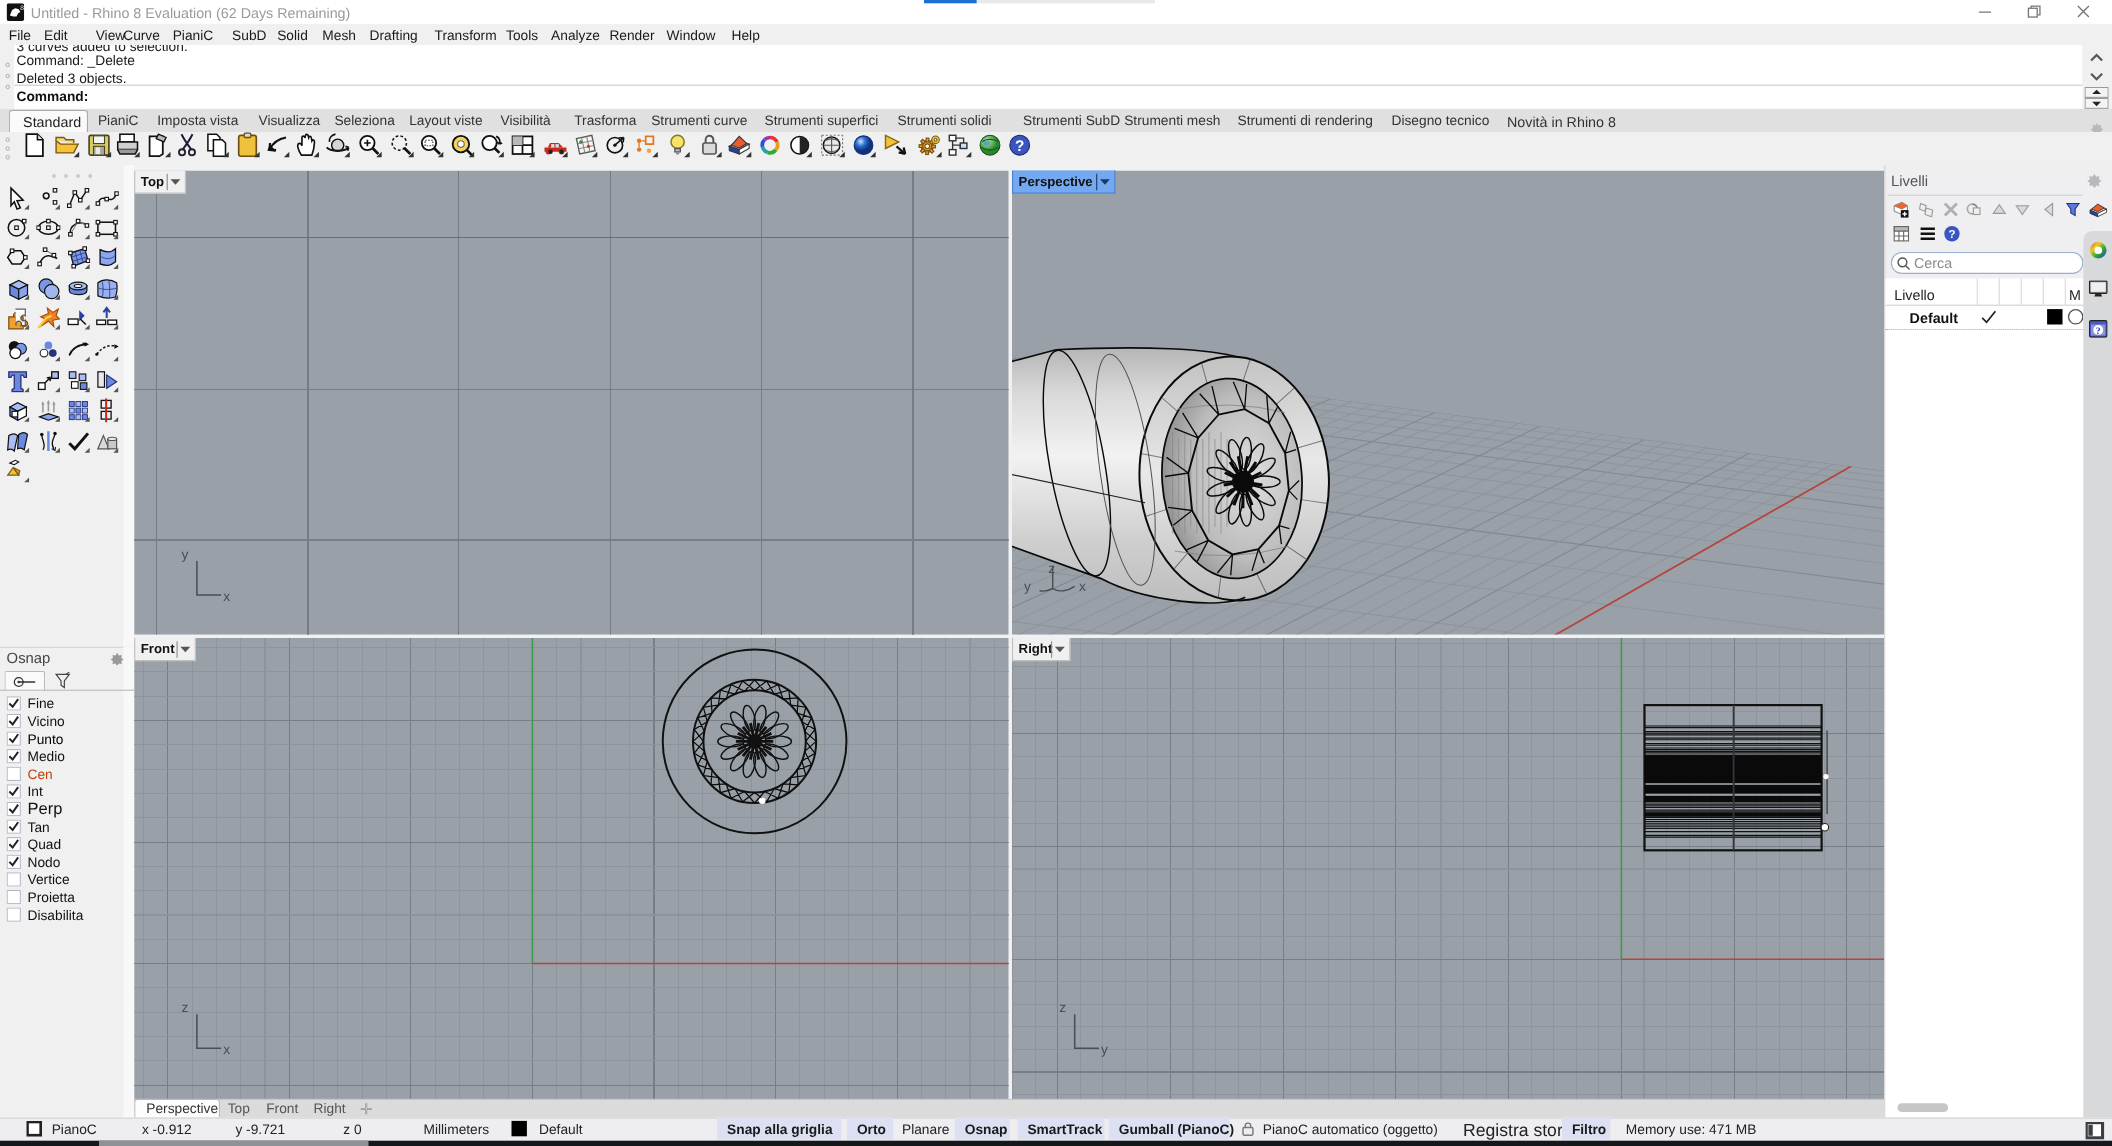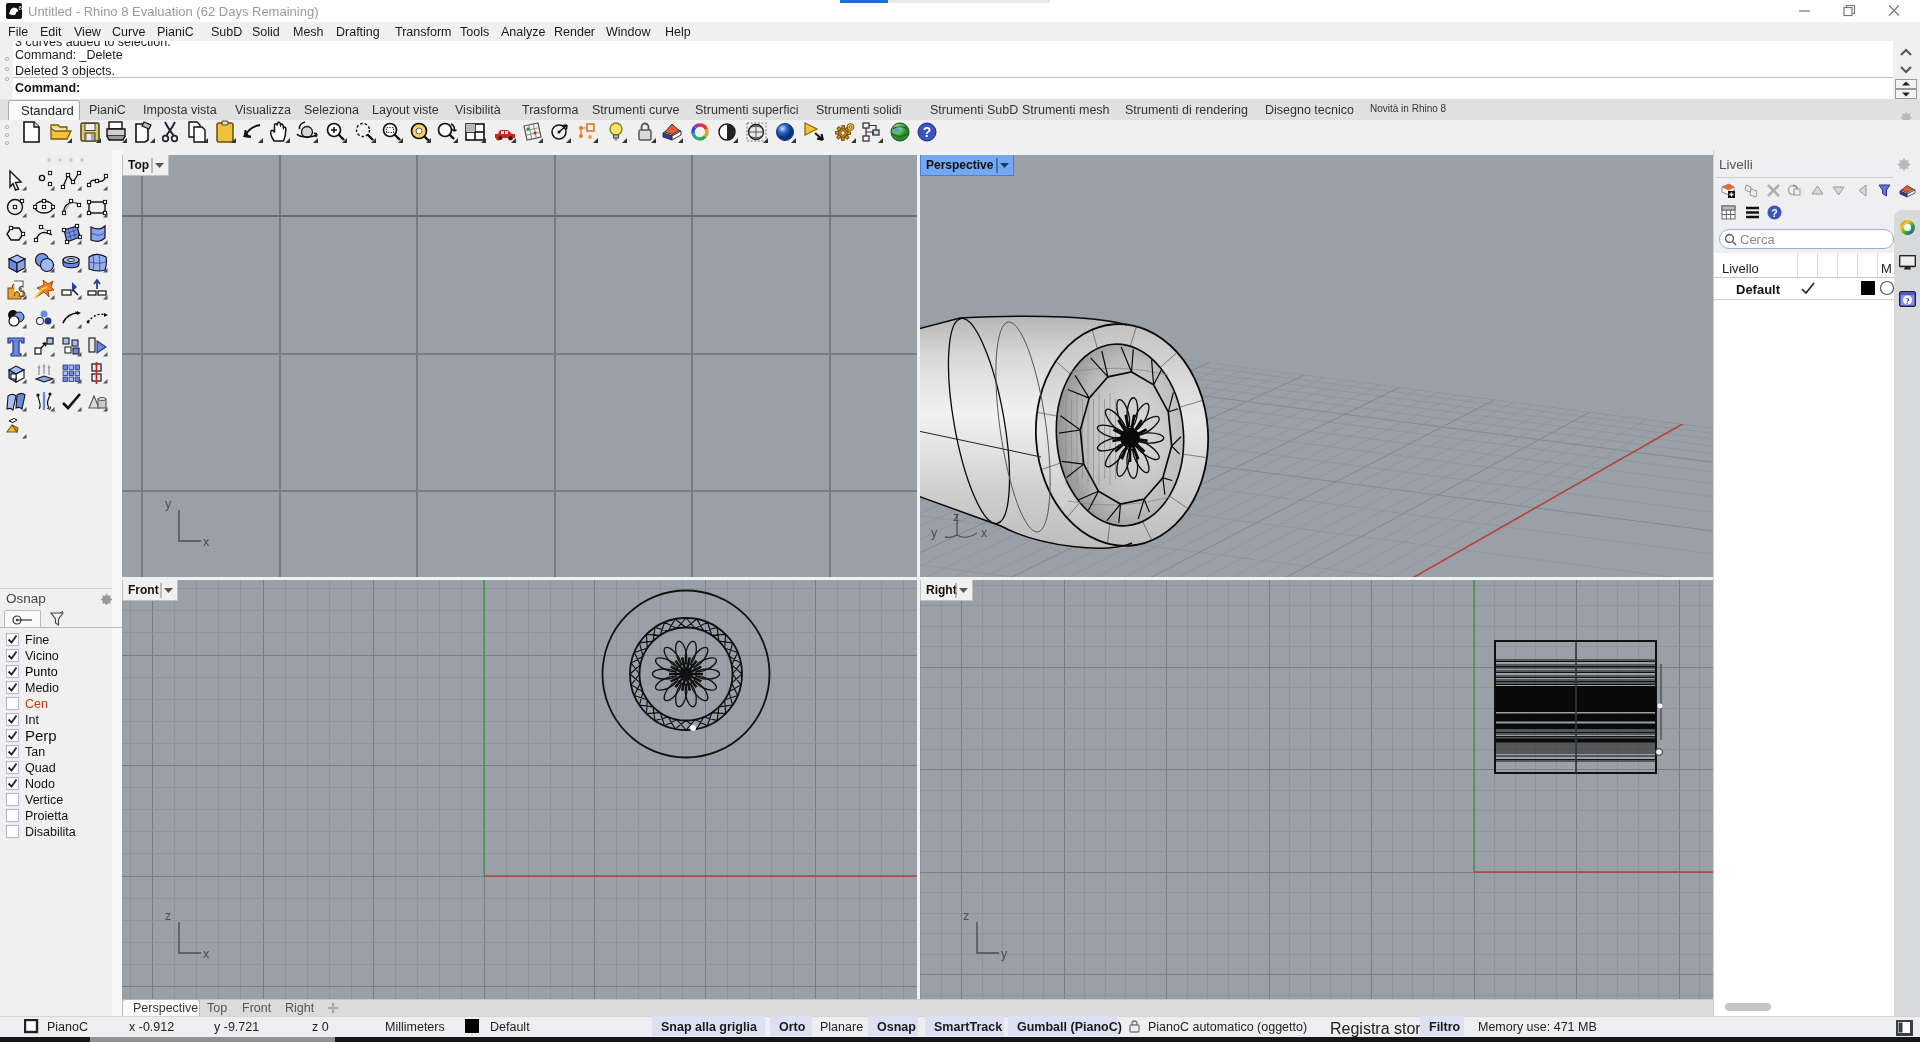--- a/index.html
+++ b/index.html
@@ -15,21 +15,21 @@
 <div style="position:absolute;left:888px;top:0px;width:162px;height:3px;background:#e9e9e9;"></div>
 <svg style="position:absolute;left:1795px;top:4px;" width="120" height="14" viewBox="0 0 120 14">
     <line x1="4" y1="7" x2="15" y2="7" stroke="#777" stroke-width="1.2"></line>
     <rect x="49" y="3.5" width="8" height="8" fill="none" stroke="#777" stroke-width="1.2"></rect>
     <path d="M51.5 3.5 v-2 h8 v8 h-2" fill="none" stroke="#777" stroke-width="1.2"></path>
     <path d="M94 1.5 L104 11.5 M104 1.5 L94 11.5" stroke="#777" stroke-width="1.2"></path>
   </svg>
 <div style="position:absolute;left:0px;top:22px;width:1920px;height:19px;background:#f0f0f0;"></div>
 <div style="position:absolute;left:8px;top:26px;font-size:12.5px;color:#1a1a1a;font-weight:400;white-space:nowrap;line-height:1;">File</div>
 <div style="position:absolute;left:40px;top:26px;font-size:12.5px;color:#1a1a1a;font-weight:400;white-space:nowrap;line-height:1;">Edit</div>
-<div style="position:absolute;left:74px;top:26px;font-size:12.5px;color:#1a1a1a;font-weight:400;white-space:nowrap;line-height:1;">View</div>
+<div style="position:absolute;left:87px;top:26px;font-size:12.5px;color:#1a1a1a;font-weight:400;white-space:nowrap;line-height:1;">View</div>
 <div style="position:absolute;left:112px;top:26px;font-size:12.5px;color:#1a1a1a;font-weight:400;white-space:nowrap;line-height:1;">Curve</div>
 <div style="position:absolute;left:157px;top:26px;font-size:12.5px;color:#1a1a1a;font-weight:400;white-space:nowrap;line-height:1;">PianiC</div>
 <div style="position:absolute;left:211px;top:26px;font-size:12.5px;color:#1a1a1a;font-weight:400;white-space:nowrap;line-height:1;">SubD</div>
 <div style="position:absolute;left:252px;top:26px;font-size:12.5px;color:#1a1a1a;font-weight:400;white-space:nowrap;line-height:1;">Solid</div>
 <div style="position:absolute;left:293px;top:26px;font-size:12.5px;color:#1a1a1a;font-weight:400;white-space:nowrap;line-height:1;">Mesh</div>
 <div style="position:absolute;left:336px;top:26px;font-size:12.5px;color:#1a1a1a;font-weight:400;white-space:nowrap;line-height:1;">Drafting</div>
 <div style="position:absolute;left:395px;top:26px;font-size:12.5px;color:#1a1a1a;font-weight:400;white-space:nowrap;line-height:1;">Transform</div>
 <div style="position:absolute;left:460px;top:26px;font-size:12.5px;color:#1a1a1a;font-weight:400;white-space:nowrap;line-height:1;">Tools</div>
 <div style="position:absolute;left:501px;top:26px;font-size:12.5px;color:#1a1a1a;font-weight:400;white-space:nowrap;line-height:1;">Analyze</div>
 <div style="position:absolute;left:554px;top:26px;font-size:12.5px;color:#1a1a1a;font-weight:400;white-space:nowrap;line-height:1;">Render</div>
@@ -71,21 +71,21 @@
 <div style="position:absolute;left:372px;top:104px;font-size:12.5px;color:#333;font-weight:400;white-space:nowrap;line-height:1;">Layout viste</div>
 <div style="position:absolute;left:455px;top:104px;font-size:12.5px;color:#333;font-weight:400;white-space:nowrap;line-height:1;">Visibilità</div>
 <div style="position:absolute;left:522px;top:104px;font-size:12.5px;color:#333;font-weight:400;white-space:nowrap;line-height:1;">Trasforma</div>
 <div style="position:absolute;left:592px;top:104px;font-size:12.5px;color:#333;font-weight:400;white-space:nowrap;line-height:1;">Strumenti curve</div>
 <div style="position:absolute;left:695px;top:104px;font-size:12.5px;color:#333;font-weight:400;white-space:nowrap;line-height:1;">Strumenti superfici</div>
 <div style="position:absolute;left:816px;top:104px;font-size:12.5px;color:#333;font-weight:400;white-space:nowrap;line-height:1;">Strumenti solidi</div>
 <div style="position:absolute;left:930px;top:104px;font-size:12.5px;color:#333;font-weight:400;white-space:nowrap;line-height:1;">Strumenti SubD</div>
 <div style="position:absolute;left:1022px;top:104px;font-size:12.5px;color:#333;font-weight:400;white-space:nowrap;line-height:1;">Strumenti mesh</div>
 <div style="position:absolute;left:1125px;top:104px;font-size:12.5px;color:#333;font-weight:400;white-space:nowrap;line-height:1;">Strumenti di rendering</div>
 <div style="position:absolute;left:1265px;top:104px;font-size:12.5px;color:#333;font-weight:400;white-space:nowrap;line-height:1;">Disegno tecnico</div>
-<div style="position:absolute;left:1370px;top:104px;font-size:10px;color:#333;font-weight:400;white-space:nowrap;line-height:1;">Novità in Rhino 8</div>
+<div style="position:absolute;left:1370px;top:104px;font-size:13px;color:#333;font-weight:400;white-space:nowrap;line-height:1;">Novità in Rhino 8</div>
 <svg style="position:absolute;left:1900px;top:110px;" width="14" height="14" viewBox="0 0 14 14">
     <path d="M7 2 L8.5 4.5 L11.5 4 L11 7 L13.5 8.5 L11 10 L11.5 13 L8.5 12.5 L7 15 L5.5 12.5 L2.5 13 L3 10 L0.5 8.5 L3 7 L2.5 4 L5.5 4.5 Z" fill="#b9b9b9" transform="scale(0.9)"></path>
   </svg>
 <div style="position:absolute;left:0px;top:120px;width:1920px;height:30px;background:#f0f0f0;"></div>
 <svg style="position:absolute;left:3px;top:124px;" width="8" height="22" viewBox="0 0 8 22">
     <circle cx="4" cy="3" r="1.6" fill="none" stroke="#9aa" stroke-width="0.8"></circle>
     <circle cx="4" cy="11" r="1.6" fill="none" stroke="#9aa" stroke-width="0.8"></circle>
     <circle cx="4" cy="19" r="1.6" fill="none" stroke="#9aa" stroke-width="0.8"></circle>
   </svg>
 <svg style="position:absolute;left:20px;top:120px;" width="24" height="24" viewBox="0 0 24 24">

